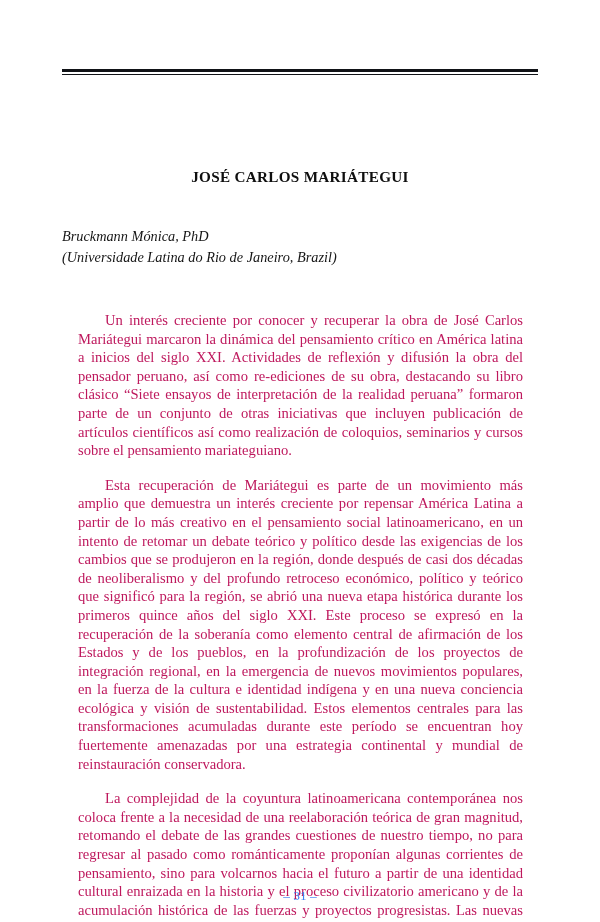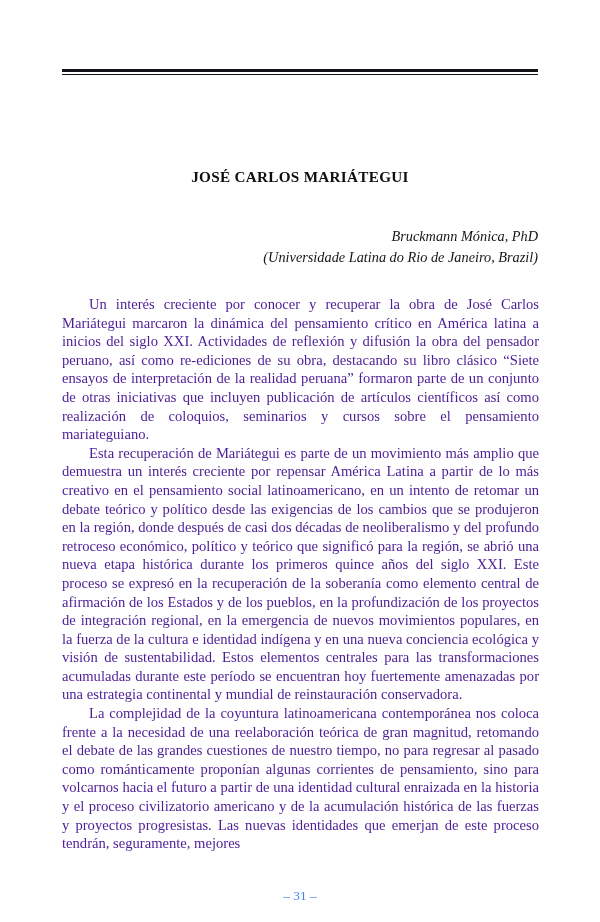--- a/index.html
+++ b/index.html
@@ -55,41 +55,41 @@
     font-size: 15.2px;
     letter-spacing: 0.3px;
     line-height: 19px;
     color: #0f0f0f;
   }
   .byline-block {
     position: absolute;
     left: 62px;
     top: 214px;
     width: 476px;
-    text-align: right;
+    text-align: left;
   }
   .byline-line {
     font-style: italic;
     font-size: 14.3px;
     line-height: 21px;
     color: #151515;
   }
   .body-block {
     position: absolute;
     left: 62px;
     top: 283px;
     width: 477px;
   }
   .para {
-    margin: 0;
+    margin: 16px;
     text-indent: 27px;
     text-align: justify;
     font-size: 14.6px;
     line-height: 18.6px;
-    color: #4c1d95;
+    color: #be185d;
     -webkit-hyphens: none;
     hyphens: none;
   }
   .folio {
     position: absolute;
     left: 0;
     top: 876px;
     width: 600px;
     text-align: center;
     font-size: 13.4px;

